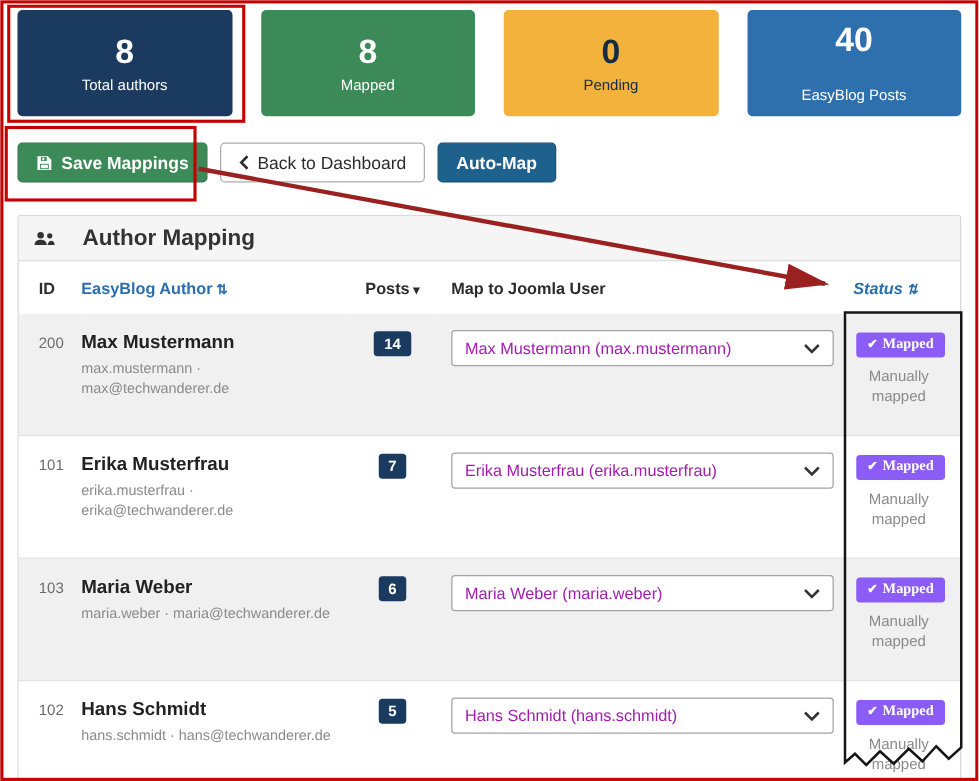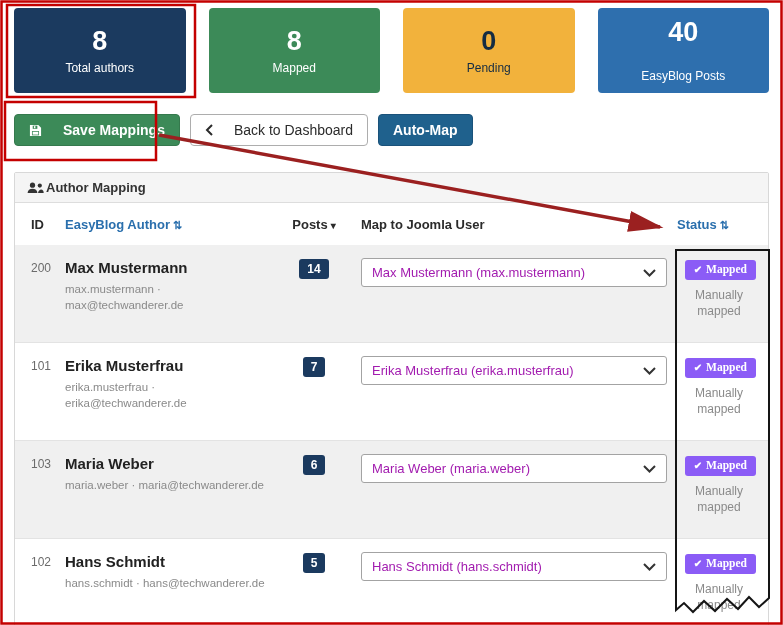--- a/index.html
+++ b/index.html
@@ -15,42 +15,42 @@
         align-items:center;justify-content:center;gap:7px;}
   .card .num{font-size:27px;font-weight:bold;line-height:1;}
   .card .lbl{font-size:12px;line-height:1;}
   .card-0{background:#1b3a5f;color:#fff;}
   .card-1{background:#3c8a58;color:#fff;}
   .card-2{background:#f2b23c;color:#152c42;}
   .card-3{background:#2e6fae;color:#fff;gap:24px;}
 
   
   .toolbar{margin-top:21px;display:flex;gap:10px;align-items:center;}
-  .btn{display:inline-flex;align-items:center;gap:21px;height:32px;padding:0 14px;
+  .btn{display:inline-flex;align-items:center;gap:7px;height:32px;padding:0 14px;
        border-radius:4px;font-size:14px;border:1px solid transparent;cursor:pointer;
        font-family:inherit;background:#fff;box-sizing:border-box;}
   .btn-save{background:#3c8a58;border-color:#35794d;color:#fff;font-weight:bold;}
   .btn-automap{background:#1f618d;border-color:#1a527a;color:#fff;font-weight:bold;}
   .btn-back{background:#fff;border-color:#adadad;color:#2b2b2b;}
 
   
   .panel{margin-top:26px;border:1px solid #d8d8d8;border-radius:2px;background:#fff;}
   .panel-header{background:#f5f5f5;border-bottom:1px solid #ddd;padding:7px 12px;
-        display:flex;align-items:center;gap:2px;font-size:13px;font-weight:bold;color:#333;}
+        display:flex;align-items:center;gap:22px;font-size:18px;font-weight:bold;color:#333;}
 
   table.map-table{border-collapse:collapse;width:100%;table-layout:fixed;}
   col.c-id{width:50px;}col.c-author{width:216px;}col.c-posts{width:66px;}
   col.c-map{width:330px;}col.c-status{width:auto;}
   .map-table th{font-size:13px;font-weight:bold;text-align:left;color:#2b2b2b;
         padding:14px 0 13px 0;vertical-align:top;white-space:nowrap;}
   .map-table th.h-id{padding-left:16px;color:#2b2b2b;}
   .map-table th.h-author,.map-table th.h-status{color:#2a6fad;cursor:pointer;}
   .map-table th.h-posts{text-align:center;cursor:pointer;}
   .map-table th.h-map{padding-left:14px;}
-  .map-table th.h-status{text-align:left;padding-right:28px;}
+  .map-table th.h-status{text-align:center;padding-right:28px;font-style:italic;}
   .sort-icon{font-size:11px;margin-left:3px;}
   .caret-down{font-size:10px;margin-left:3px;color:#2b2b2b;}
 
   .map-table td{vertical-align:top;height:81px;padding:0;}
   .map-table tbody tr{background:#fff;}
   .map-table tbody tr:nth-child(odd){background:#f0f0f0;}
   .map-table tbody tr + tr td{border-top:1px solid #e3e3e3;}
 
   td.cell-id{padding:16px 0 0 16px;font-size:12px;color:#6b6b6b;}
   td.cell-author{padding:13px 0 0 0;}

